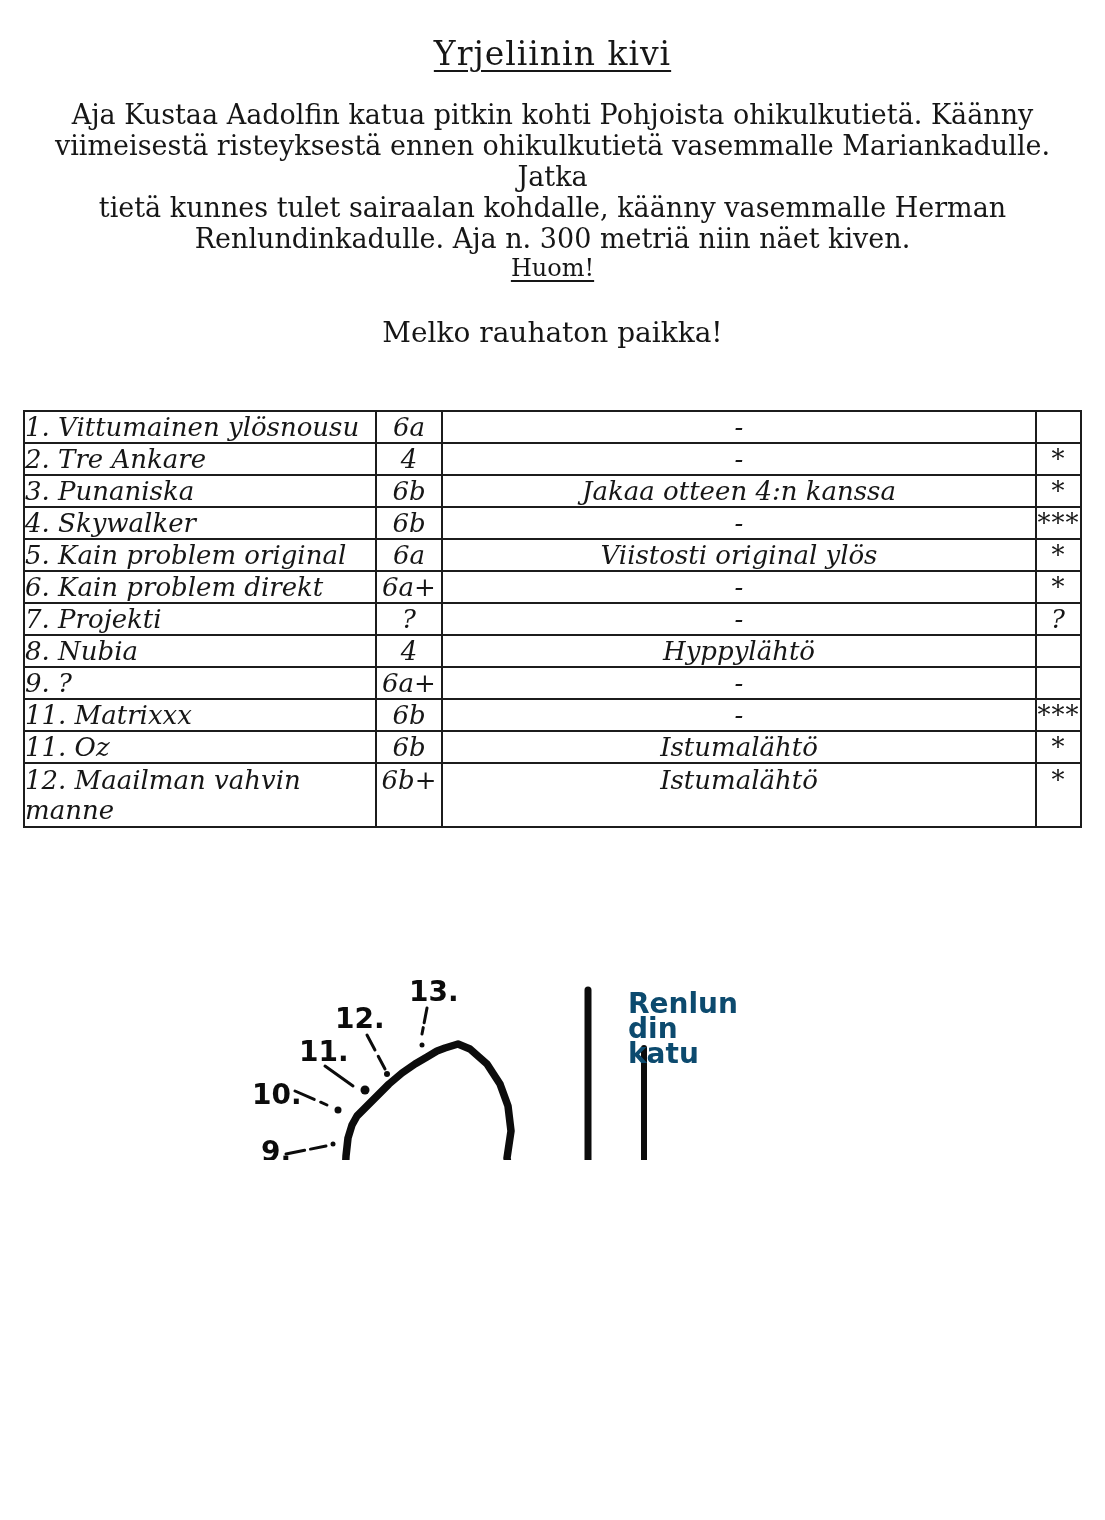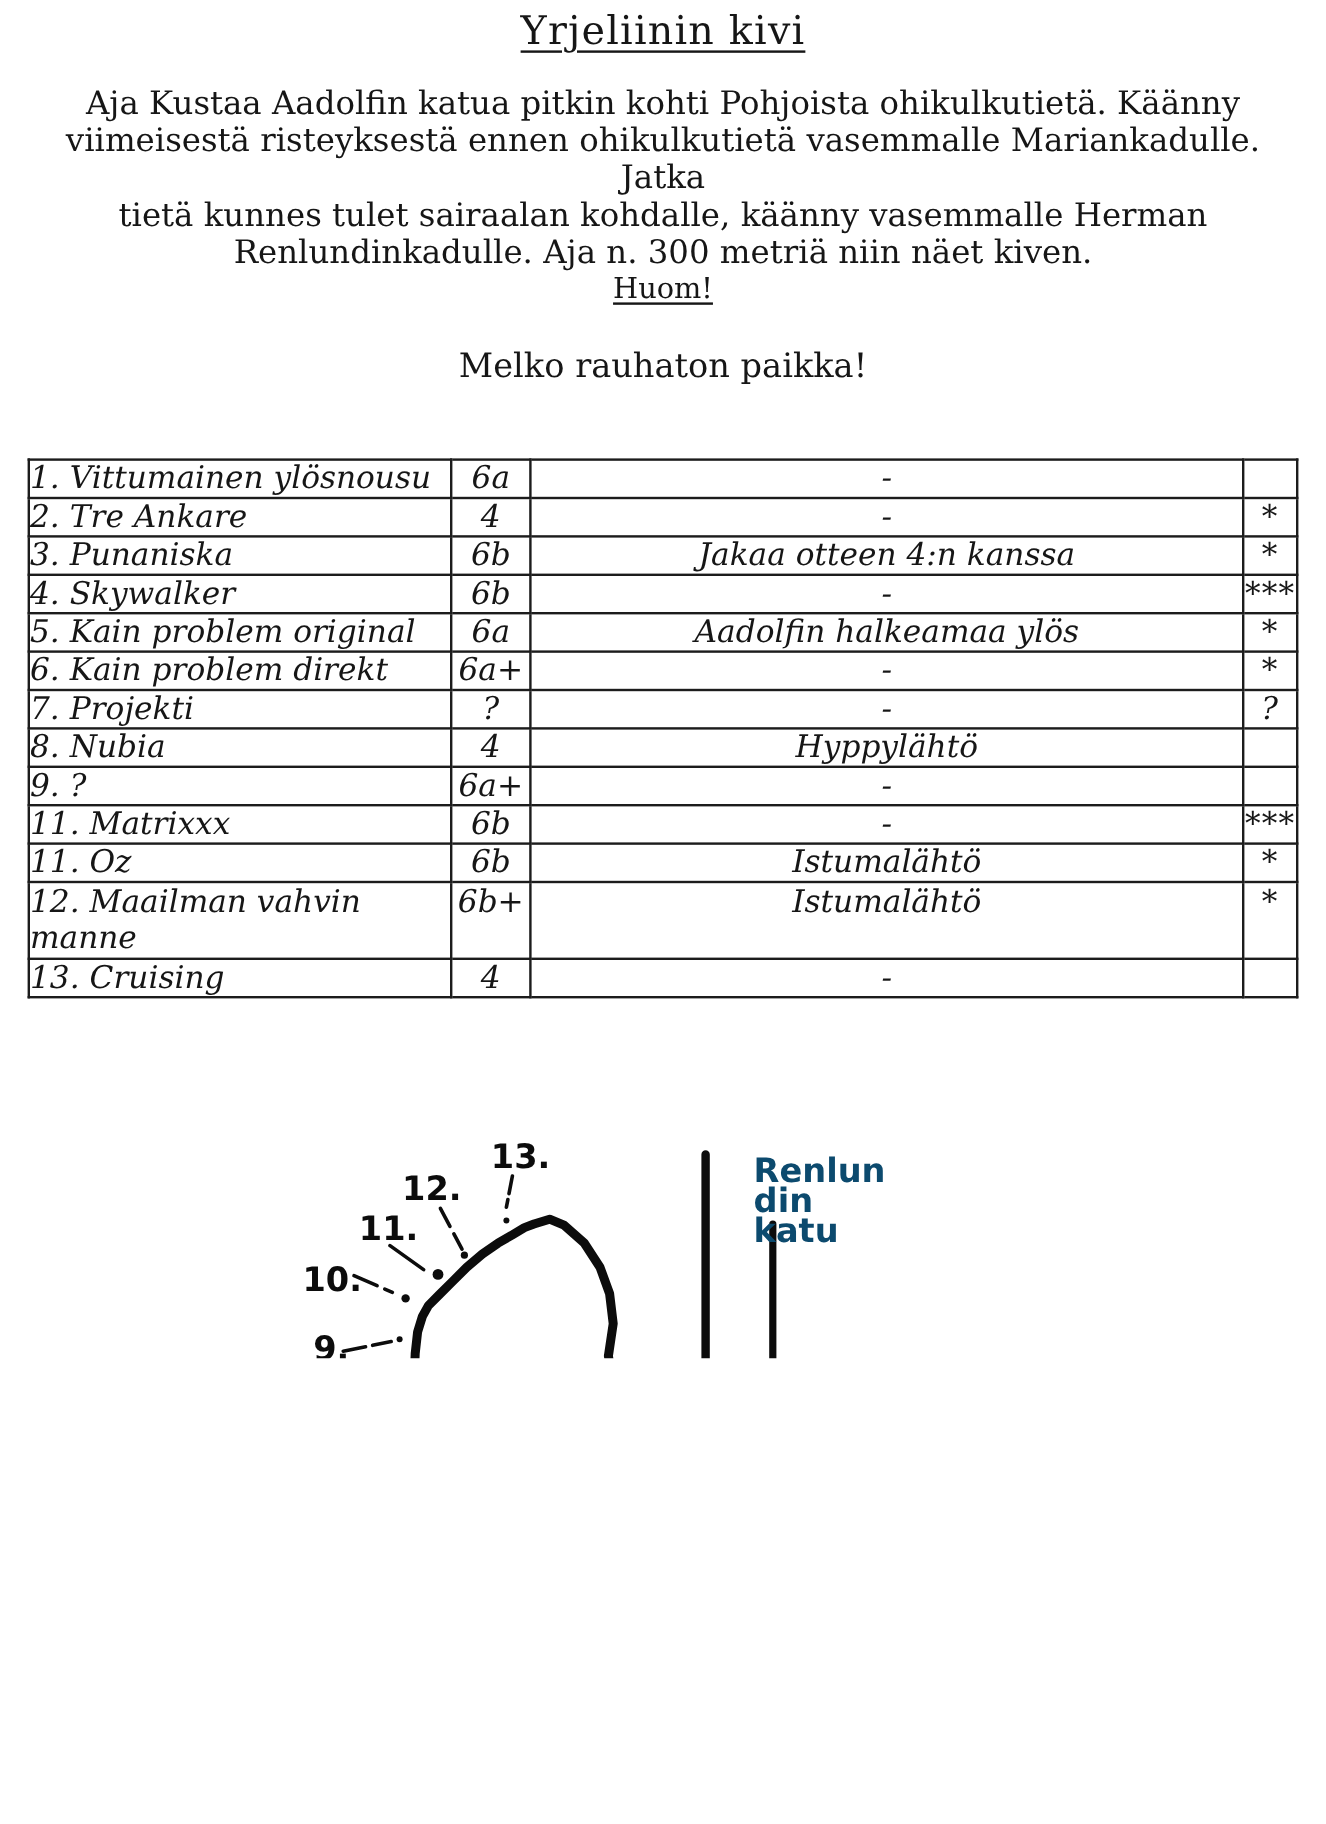--- a/index.html
+++ b/index.html
@@ -8,20 +8,21 @@
     background: #ffffff;
   }
   .page {
     position: relative;
     width: 1105px;
     height: 1132px;
     background: #ffffff;
     color: #161616;
     font-family: "DejaVu Serif", serif;
     overflow: hidden;
+    margin-top: 28px;
   }
   .doc-title {
     position: absolute;
     top: 6px;
     left: 0;
     width: 100%;
     text-align: center;
     font-size: 33px;
     letter-spacing: 1px;
   }
@@ -179,21 +180,21 @@
         </tr>
         <tr>
           <td class="name">4. Skywalker</td>
           <td class="grade">6b</td>
           <td class="note">-</td>
           <td class="stars">***</td>
         </tr>
         <tr>
           <td class="name">5. Kain problem original</td>
           <td class="grade">6a</td>
-          <td class="note">Aadolfin halkeamaa ylös</td>
+          <td class="note">Viistosti original ylös</td>
           <td class="stars">*</td>
         </tr>
         <tr>
           <td class="name">6. Kain problem direkt</td>
           <td class="grade">6a+</td>
           <td class="note">-</td>
           <td class="stars">*</td>
         </tr>
         <tr>
           <td class="name">7. Projekti</td>
@@ -224,26 +225,20 @@
           <td class="grade">6b</td>
           <td class="note">Istumalähtö</td>
           <td class="stars">*</td>
         </tr>
         <tr class="tall">
           <td class="name">12. Maailman vahvin
 manne</td>
           <td class="grade">6b+</td>
           <td class="note">Istumalähtö</td>
           <td class="stars">*</td>
-        </tr>
-        <tr>
-          <td class="name">13. Cruising</td>
-          <td class="grade">4</td>
-          <td class="note">-</td>
-          <td class="stars"></td>
         </tr>
       </tbody>
   </table>
 
   <svg class="map-svg" viewBox="0 0 1105 1520" xmlns="http://www.w3.org/2000/svg">
     <g stroke="#0c0c0c" fill="none" stroke-linecap="round" stroke-linejoin="round">
 
       <polyline points="588,962 588,1336 262,1336" stroke-width="7"></polyline>
       <line x1="644" y1="1020" x2="644" y2="1333" stroke-width="6"></line>
 

